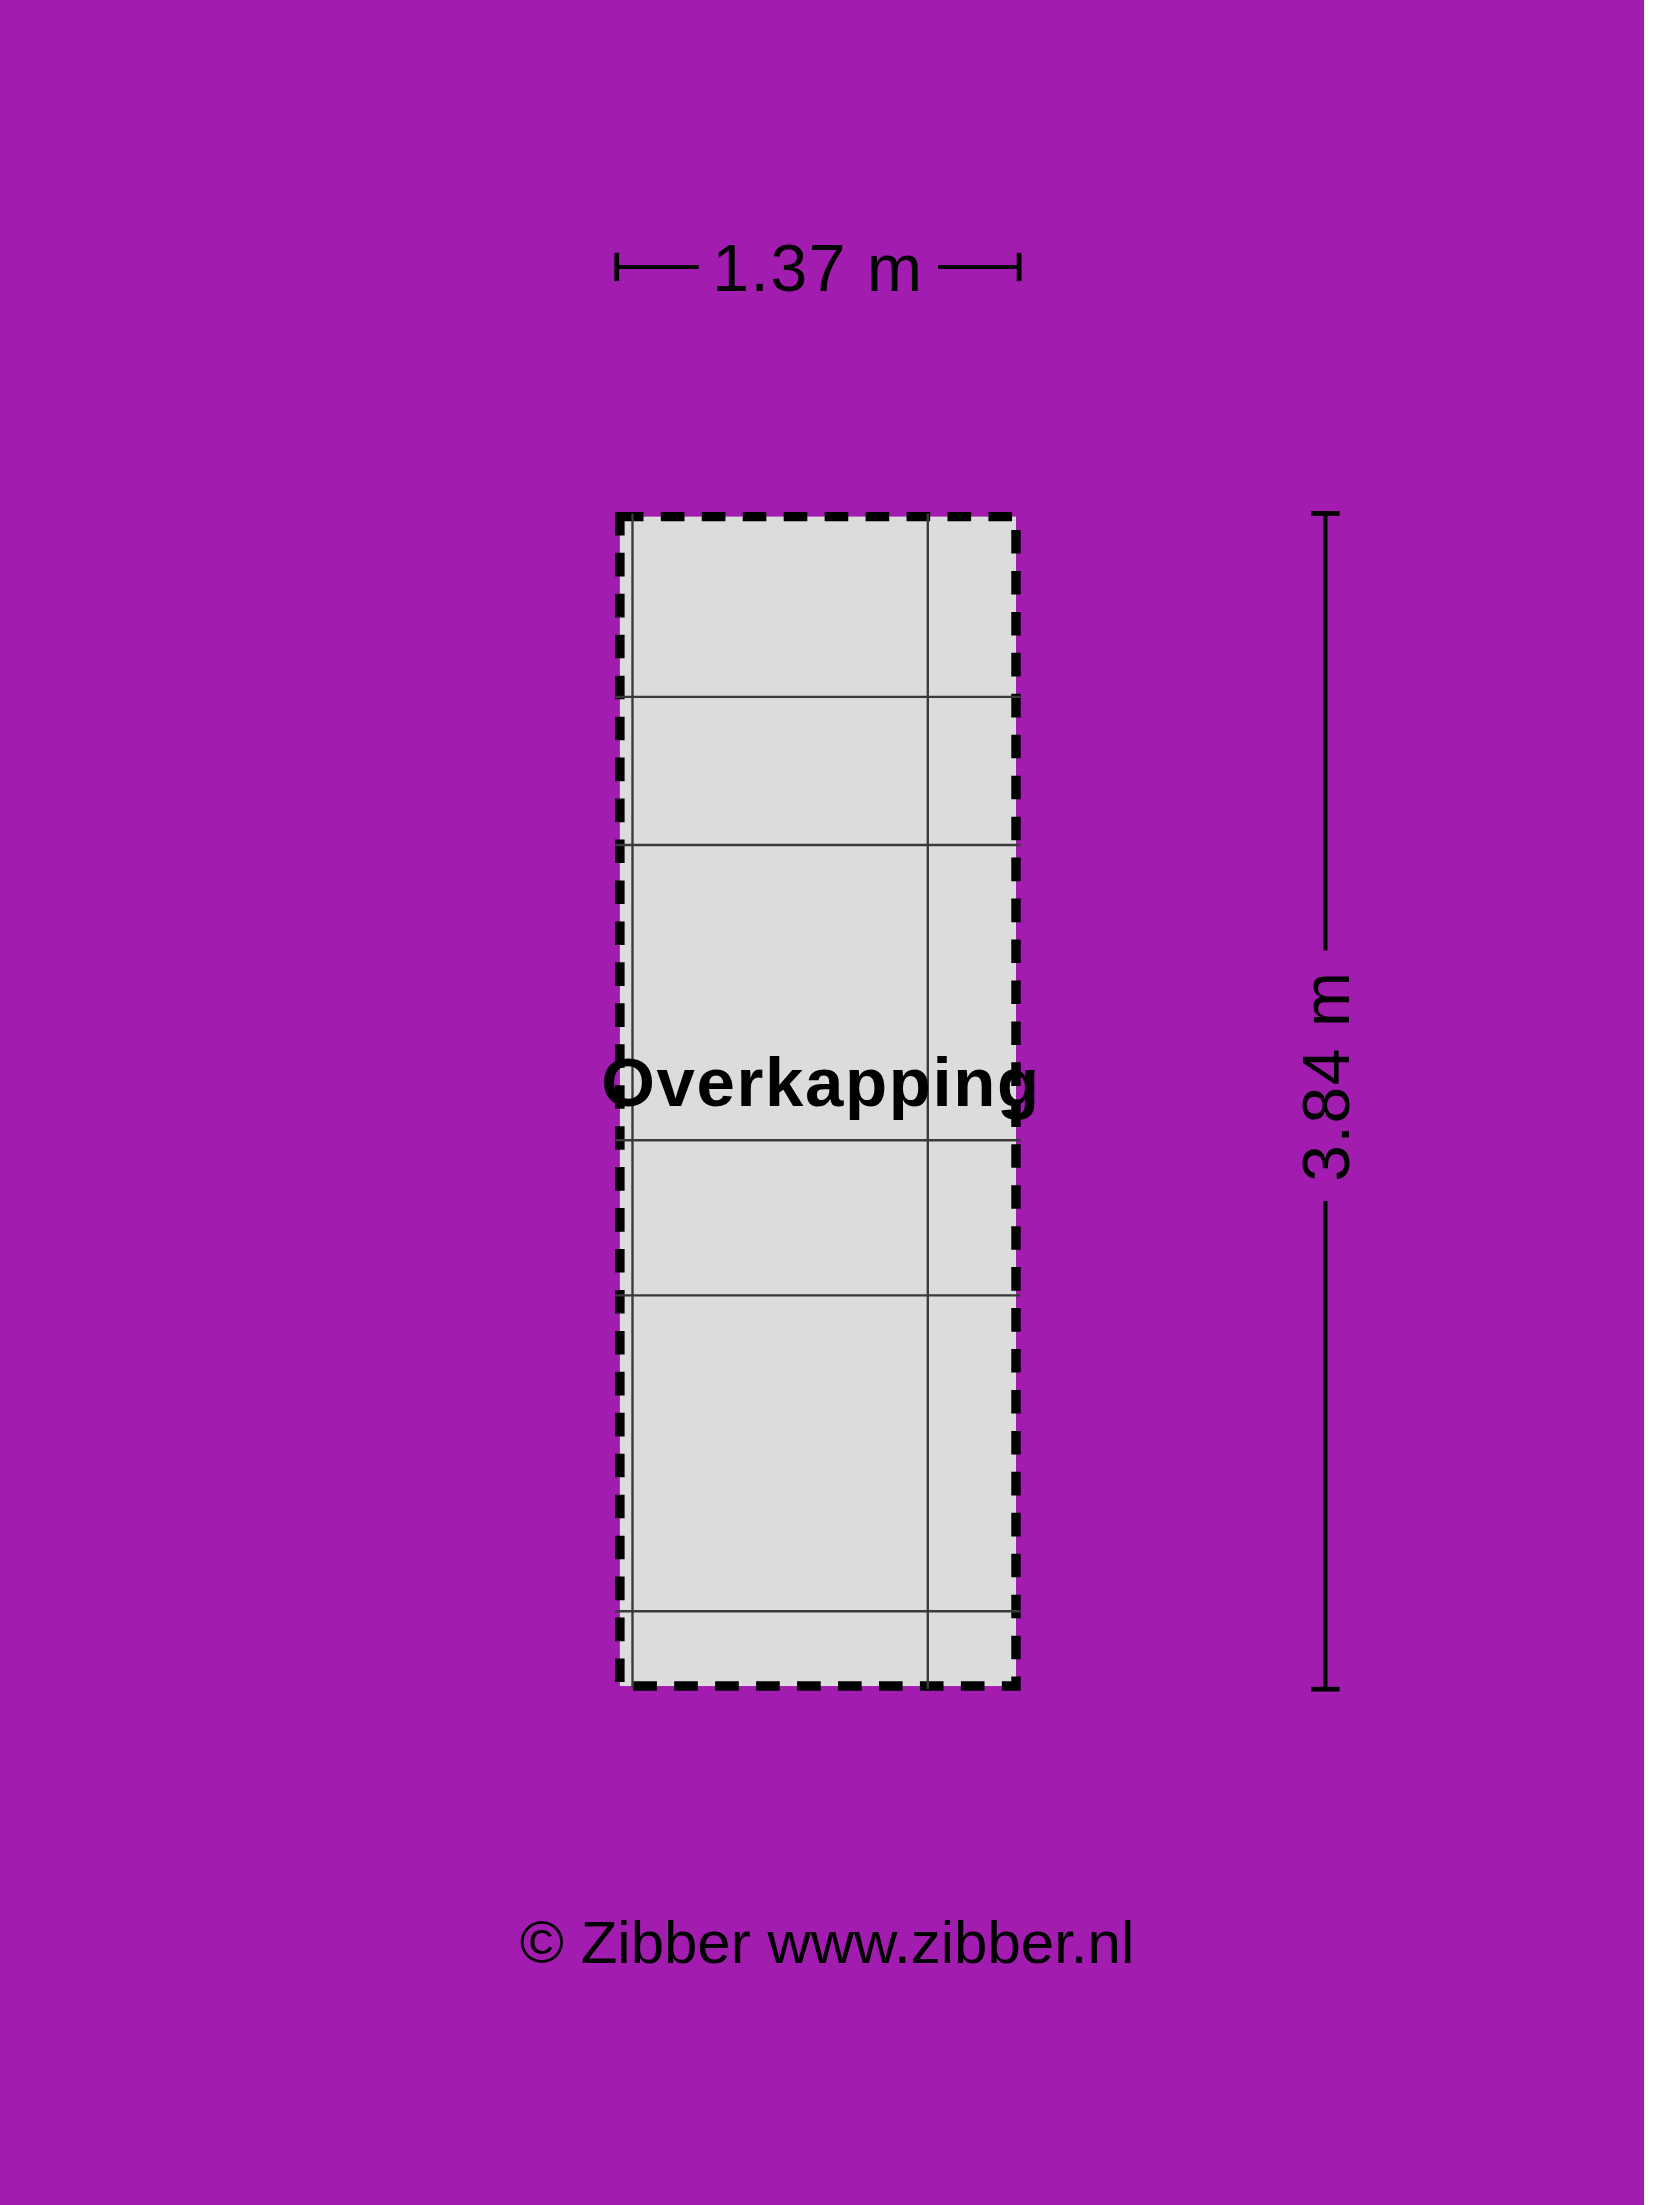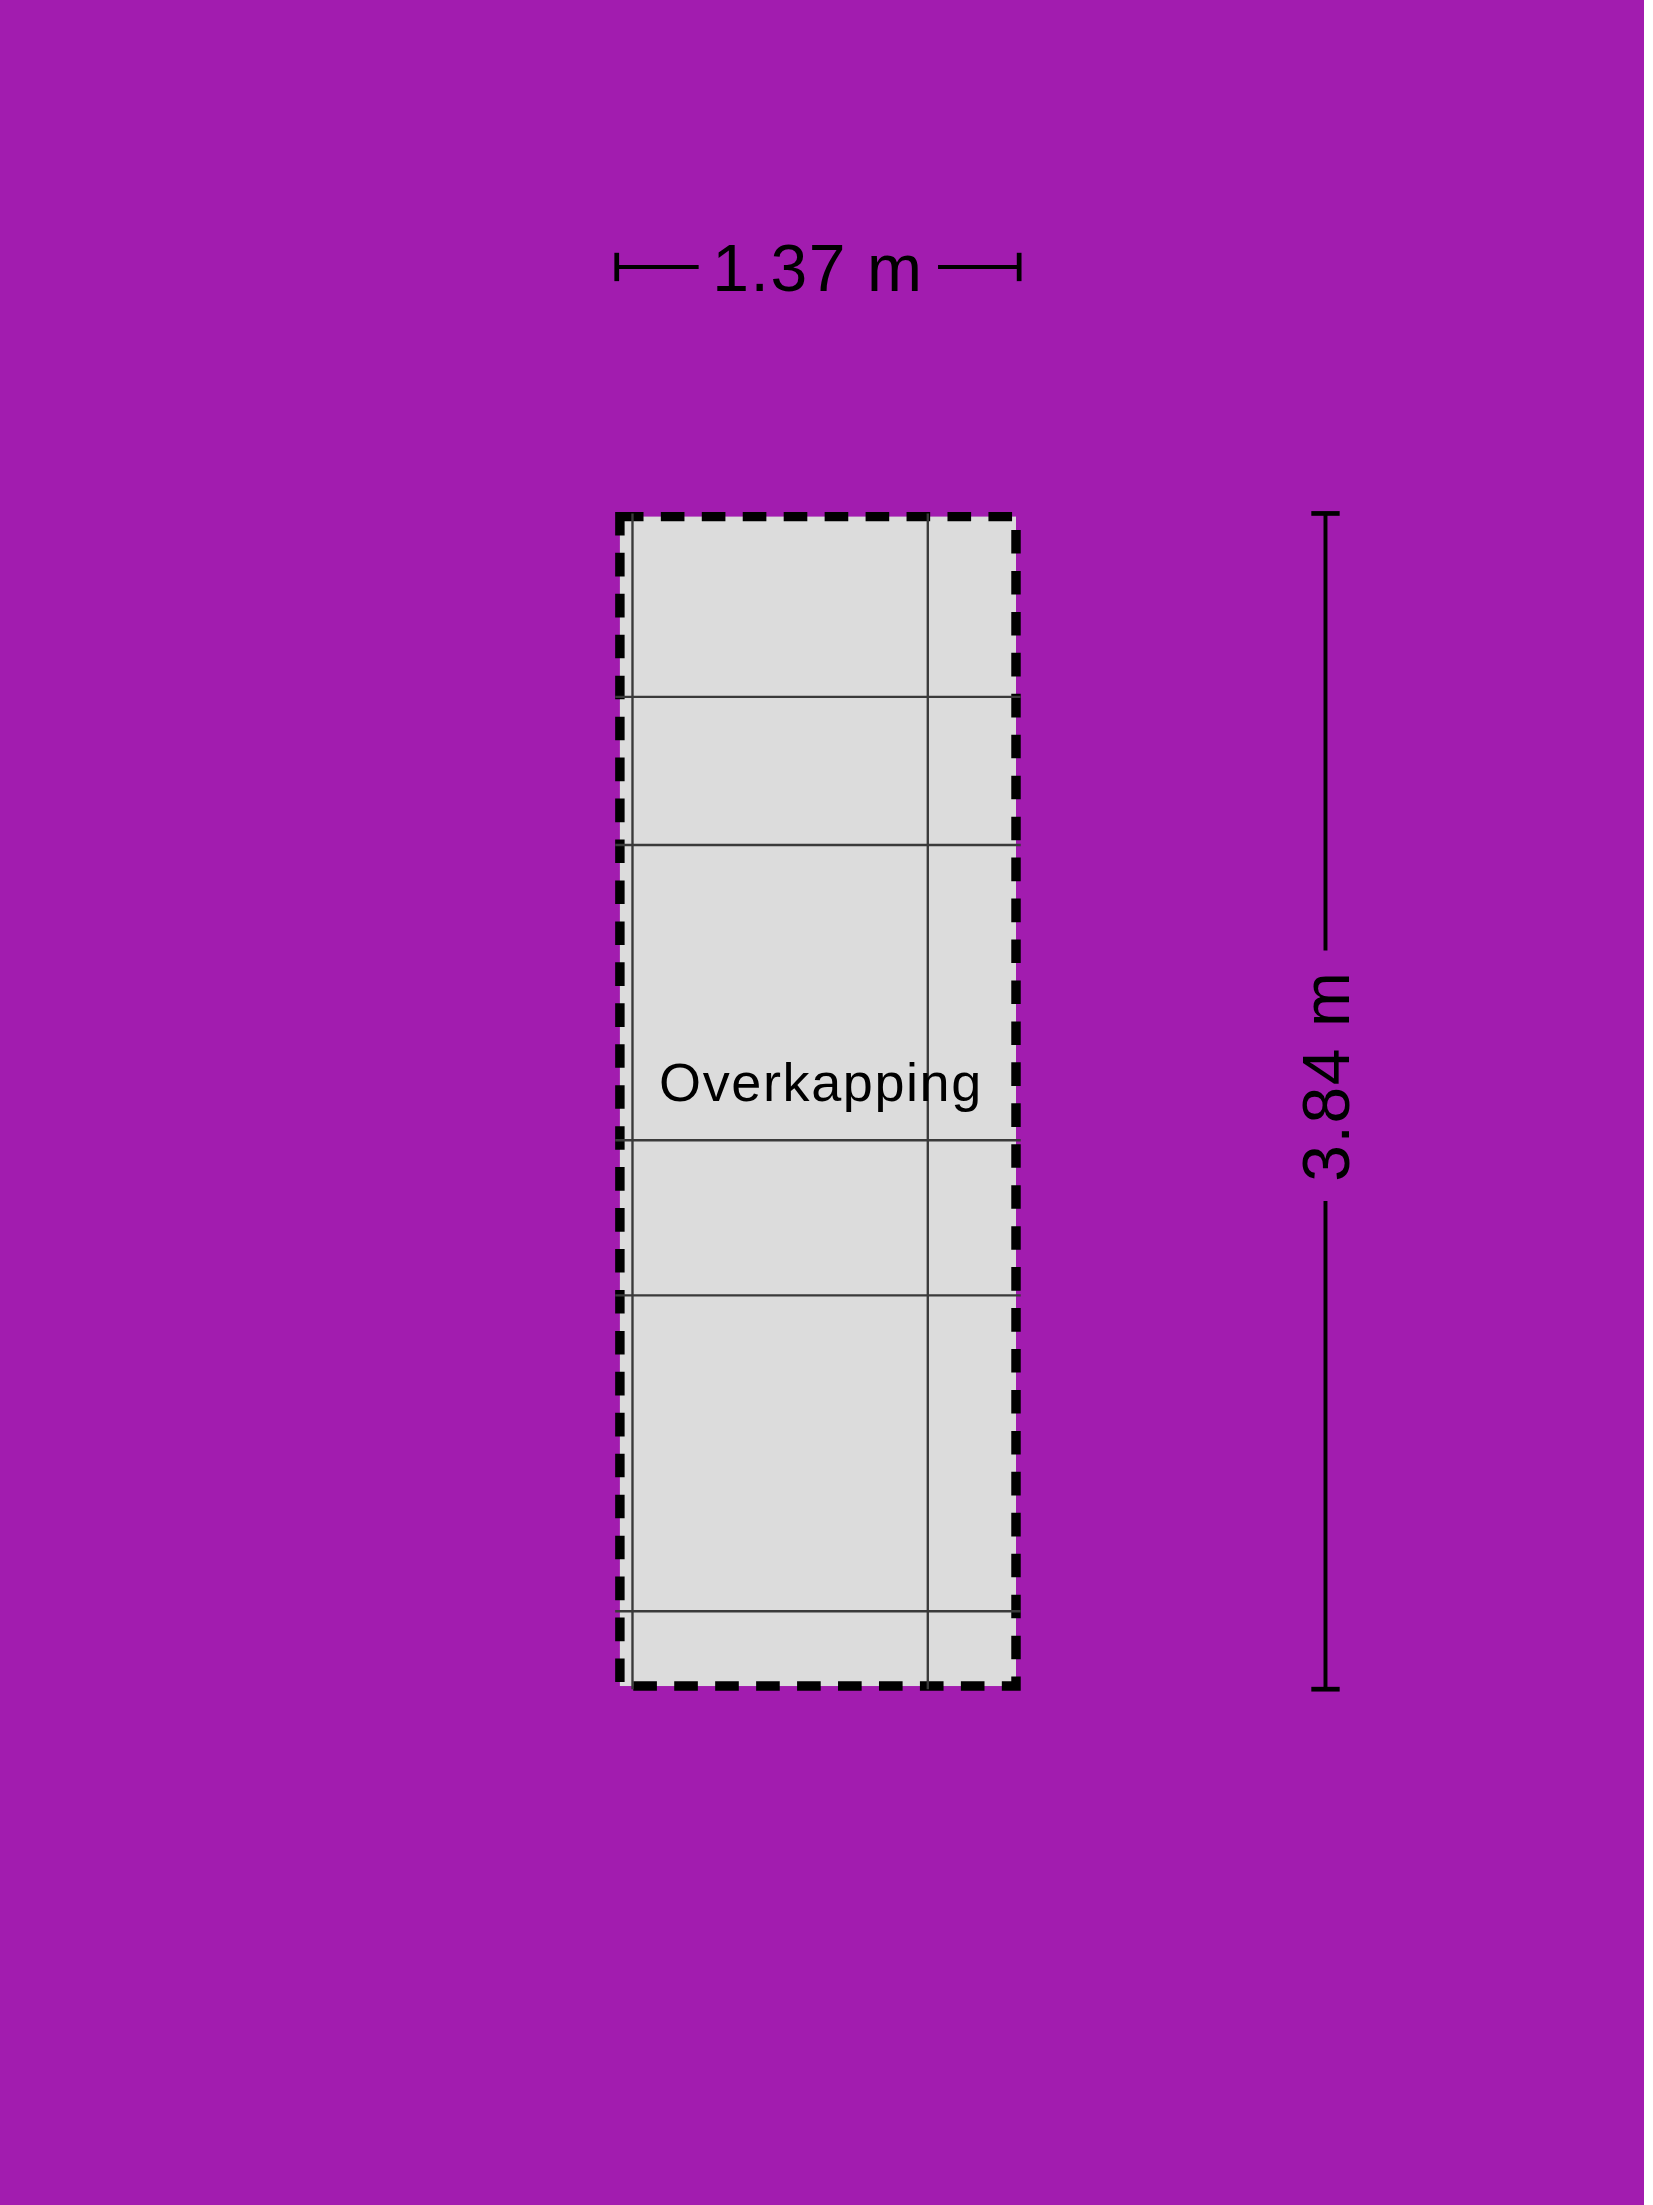--- a/index.html
+++ b/index.html
@@ -33,24 +33,25 @@
     letter-spacing: 1.6px;
     line-height: 1;
     transform: translate(-50%, -50%);
   }
 
   .dim-label.vertical {
     transform: translate(-50%, -50%) rotate(-90deg);
   }
 
   .room-label {
-    font-size: 54px;
+    font-size: 69px;
     letter-spacing: 1.6px;
     line-height: 1;
     transform: translate(-50%, -50%);
+    font-weight: bold;
   }
 
   .footer-line {
     position: absolute;
     left: 0;
     width: 1654px;
     text-align: center;
     line-height: 1;
     font-size: 60px;
     color: #000000;
@@ -88,15 +89,16 @@
     <line x1="1665" y1="2145" x2="1701" y2="2145" stroke="#000000" stroke-width="6"></line>
   </svg>
 
   <div class="label dim-label" style="left:818px; top:268px;">1.37 m</div>
 
   <div class="label dim-label vertical" style="left:1326px; top:1076px;">3.84 m</div>
 
   <div class="label room-label" style="left:821px; top:1082px;">Overkapping</div>
 
 
+  <div class="footer-line copyright">© Zibber www.zibber.nl</div>
 
 </div>
 
 
 </body></html>

